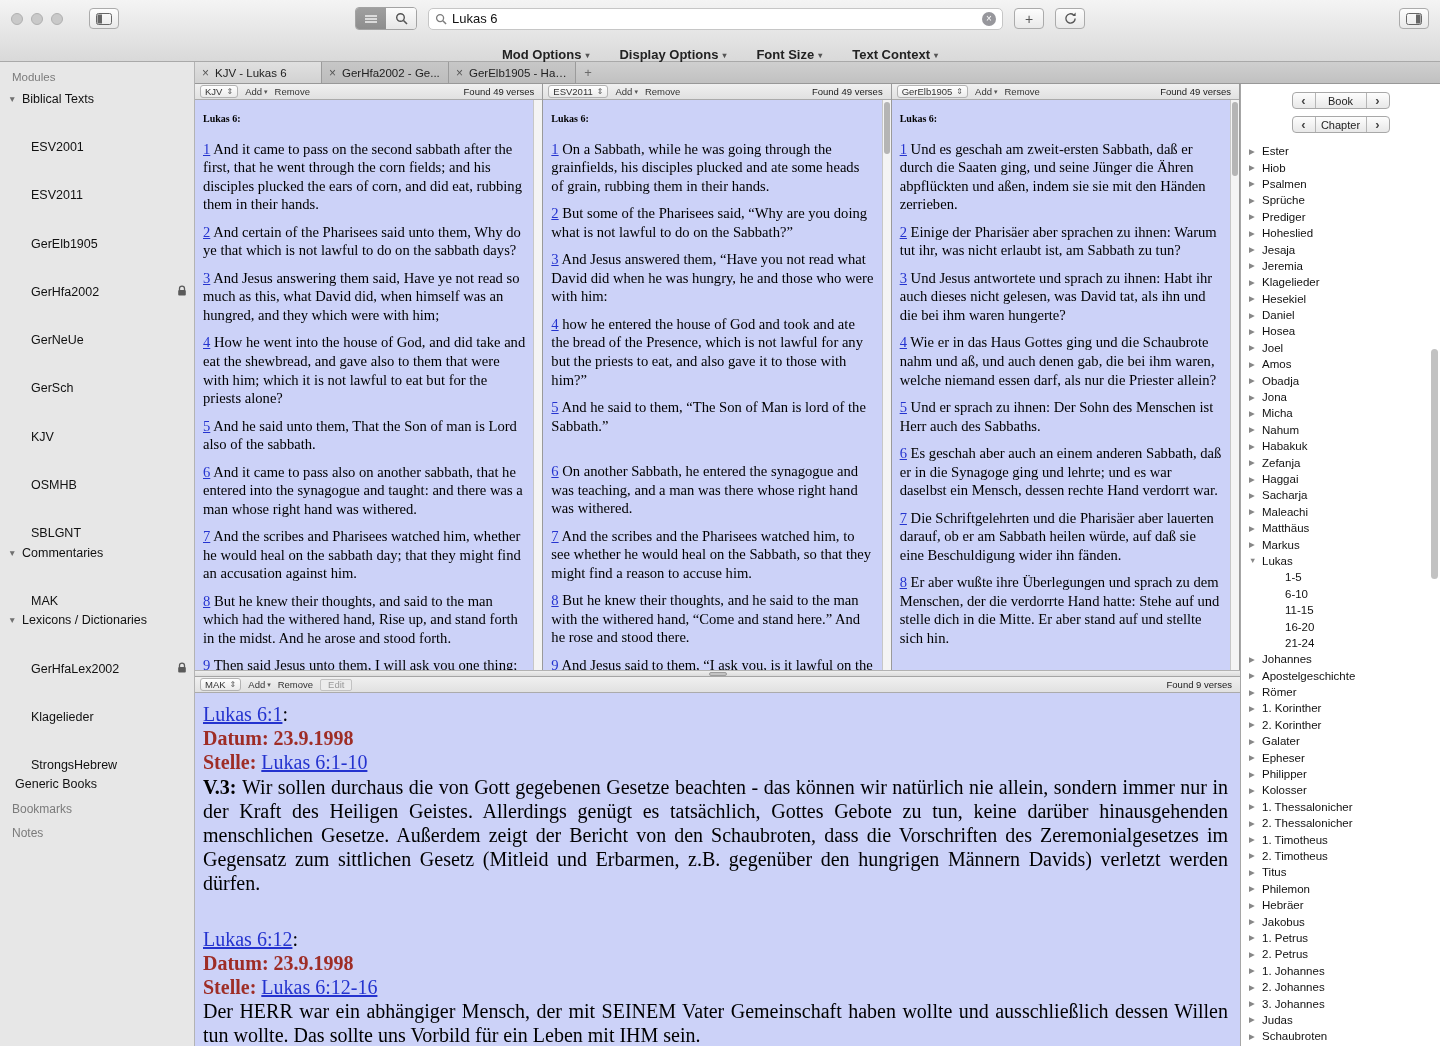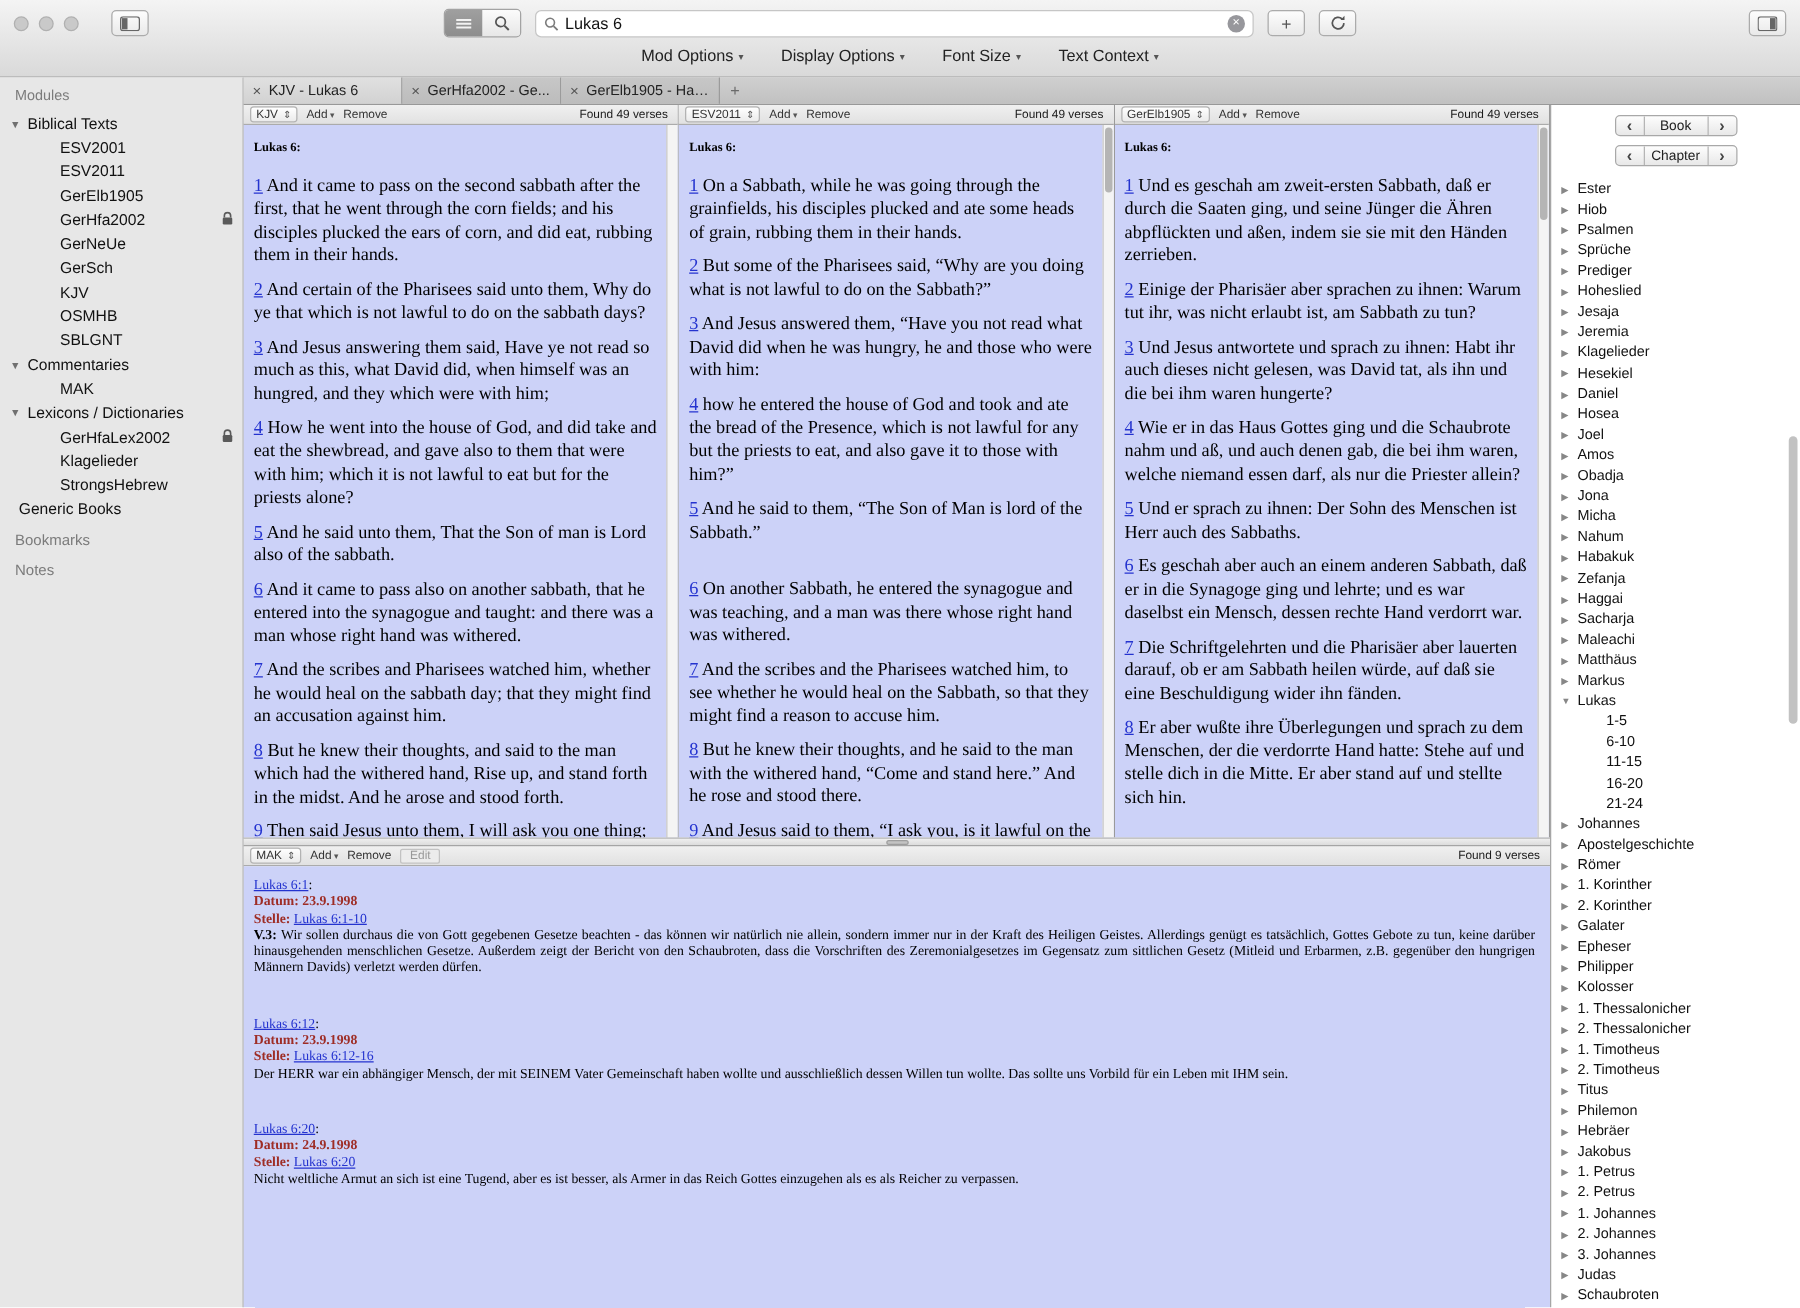--- a/index.html
+++ b/index.html
@@ -21,35 +21,35 @@
   .seg-btn { width:30px; height:21px; display:flex; align-items:center; justify-content:center;
              background:linear-gradient(#fbfbfb,#e7e7e7); }
   .seg-btn.seg-active { background:linear-gradient(#9f9f9f,#8d8d8d); }
   .searchfield { width:575px; height:22px; background:#fff; border:1px solid #c6c6c6; border-radius:5px;
                  display:flex; align-items:center; padding:0 6px; gap:5px; }
   .searchfield input { flex:1; border:none; outline:none; background:transparent; font-size:13px;
                        font-family:"Liberation Sans", sans-serif; color:#111; }
   .clear-btn { width:14px; height:14px; border-radius:50%; background:#97979c; color:#fff; font-size:10px;
                line-height:14px; text-align:center; }
   .right-toggle { position:absolute; right:11px; width:28px; }
-  .menurow { height:25px; display:flex; justify-content:center; align-items:flex-start; gap:30px; }
+  .menurow { height:25px; display:flex; justify-content:center; align-items:flex-end; gap:30px;font-weight:bold; }
   .menu-item { display:flex; align-items:center; gap:4px; font-size:13px; color:#222; }
   .menu-chev { font-size:8px; color:#555; padding-top:2px; }
 
   
   .main-row { display:flex; height:984px; }
 
   
   .sidebar { width:195px; background:#e7e7e7; border-right:1px solid #b3b3b3; overflow:hidden; }
   .sb-header { color:#7b7b7b; font-size:11.5px; padding:9px 0 6px 12px; }
   .sb-row { height:19.3px; display:flex; align-items:center; font-size:12.5px; color:#111; }
   .sb-group { padding-left:8px; gap:5px; }
   .sb-group.no-tri { padding-left:15px; }
   .sb-tri { color:#707070; font-size:8.5px; width:9px; }
-  .sb-item { padding-left:48px; position:relative; }
+  .sb-item { padding-left:31px; position:relative;margin-top:29px; }
   .lock-wrap { position:absolute; right:7px; top:3px; }
   .sb-section { color:#7b7b7b; font-size:12px; padding:8px 0 2px 12px; }
 
   .right-of-sidebar { flex:1; display:flex; flex-direction:column; min-width:0; }
 
   
   .tabbar { height:22px; background:linear-gradient(#cfcfcf,#c1c1c1); border-bottom:1px solid #989898;
             display:flex; align-items:stretch; }
   .tab { width:127px; border-right:1px solid #9b9b9b; display:flex; align-items:center; gap:6px;
          padding:0 7px; font-size:11.5px; color:#222; background:linear-gradient(#c7c7c7,#bcbcbc);
@@ -88,21 +88,21 @@
 
   
   .splitter { height:7px; background:linear-gradient(#efefef,#dcdcdc); border-top:1px solid #b3b3b3;
               border-bottom:1px solid #a5a5a5; position:relative; }
   .dimple { position:absolute; left:50%; top:50%; transform:translate(-50%,-50%); width:18px; height:4px;
             border-radius:2px; background:#c3c3c3; border:1px solid #9d9d9d; }
 
   
   .bottom-toolbar { height:16px; }
   .bottom-content { flex:1; background:#ccd2f8; overflow:hidden; padding:9px 12px 0 8px;
-                    font-family:"Liberation Serif", serif; font-size:11px; line-height:1.21; color:#000; }
+                    font-family:"Liberation Serif", serif; font-size:20px; line-height:1.21; color:#000; }
   .entry { margin-bottom:31px; }
   .entry p { margin:0; }
   .ref-link { color:#2433cf; text-decoration:underline; cursor:pointer; }
   .redb { color:#9e2d26; font-weight:bold; }
   .entry .body { text-align:justify; }
   .lead { font-weight:bold; }
 
   
   .navigator { width:200px; border-left:1px solid #a6a6a6; background:#fff; display:flex;
                flex-direction:column; position:relative; overflow:hidden; }

